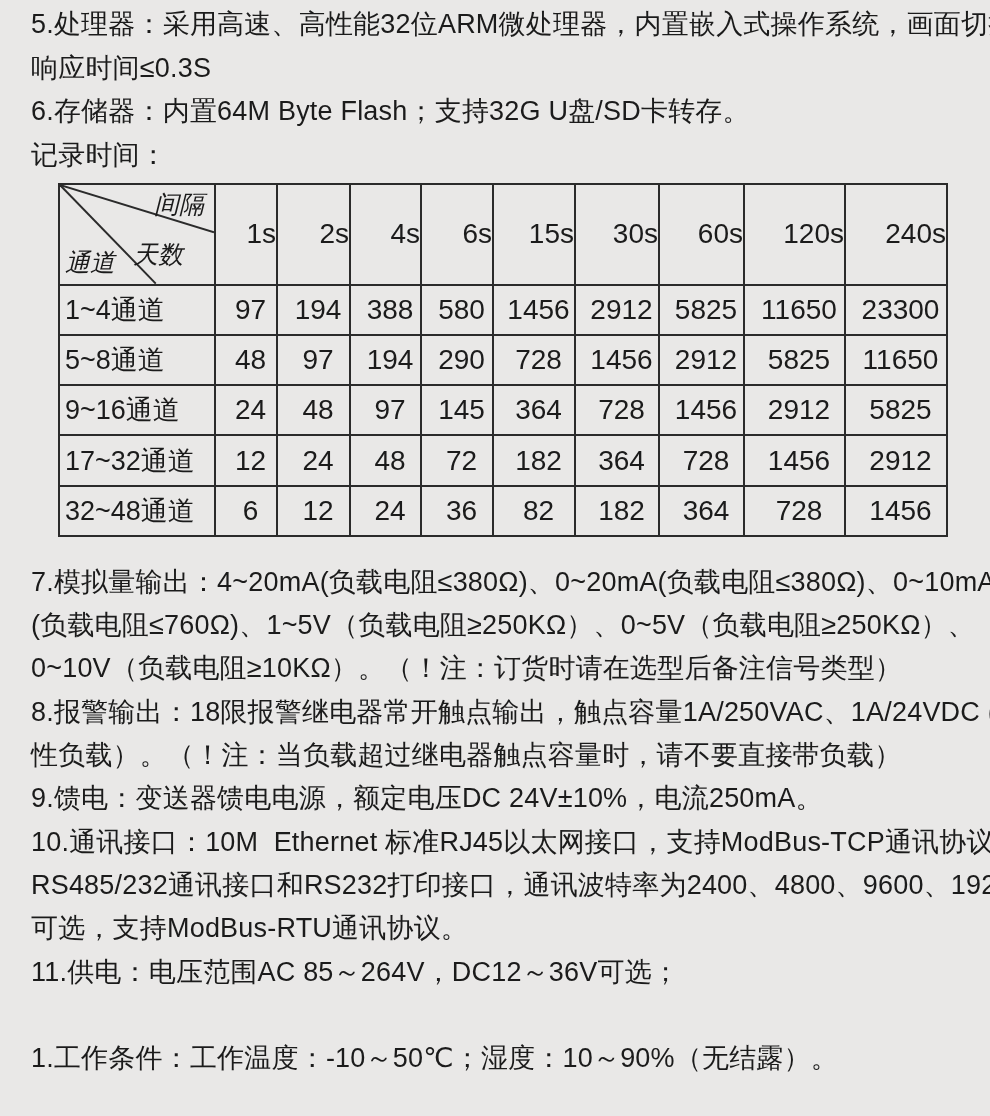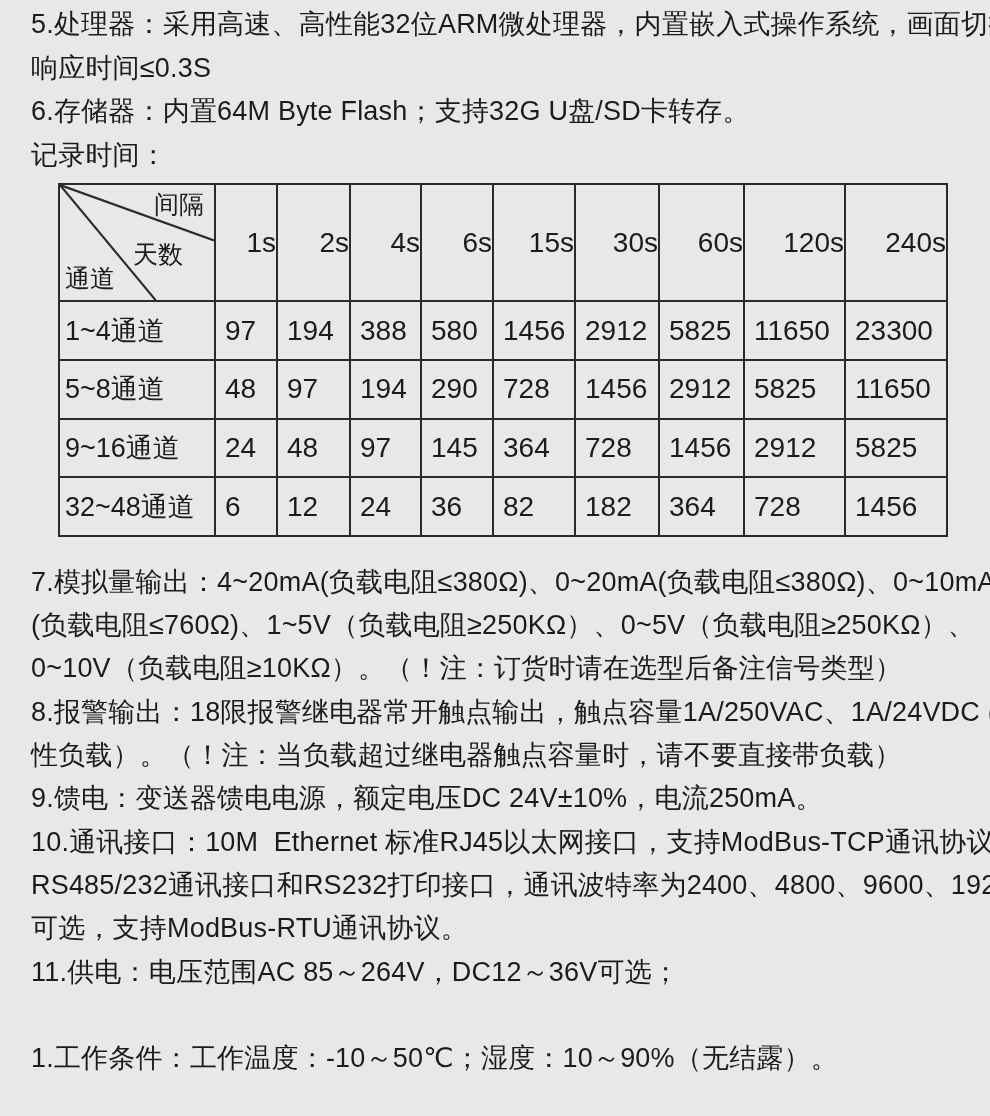--- a/index.html
+++ b/index.html
@@ -42,24 +42,24 @@
     border: 2px solid #2b2b2b;
     font-size: 28px;
     color: #1b1b1b;
     vertical-align: middle;
     overflow: hidden;
   }
   .rt-table tr.head td { height: 100px; }
   .rt-table tr.body td { height: 50px; }
   td.ivl { text-align: right; }
   td.rowlabel { text-align: left; padding-left: 5px; font-size: 27px; white-space: nowrap; }
-  td.num { text-align: left; padding-left: 9px; }
+  td.num { text-align: center; padding-left: 9px; }
 
   
-  td.corner { position: relative; padding: 16px; }
+  td.corner { position: relative; padding: 16px; font-style: italic; }
   .corner-svg { position: absolute; inset: 0; width: 100%; height: 100%; }
   .corner-label { position: absolute; font-size: 25px; line-height: 1; color: #1b1b1b; white-space: nowrap; }
   .lbl-interval { top: 7px; right: 10px; }
   .lbl-days { top: 57px; left: 73px; }
   .lbl-channel { bottom: 9px; left: 5px; }
 </style>
 </head>
 <body>
 
 <div class="page">
@@ -133,20 +133,32 @@
       <td class="num">48</td>
       <td class="num">97</td>
       <td class="num">145</td>
       <td class="num">364</td>
       <td class="num">728</td>
       <td class="num">1456</td>
       <td class="num">2912</td>
       <td class="num">5825</td>
     </tr>
     <tr class="body">
+      <td class="rowlabel">17~32通道</td>
+      <td class="num">12</td>
+      <td class="num">24</td>
+      <td class="num">48</td>
+      <td class="num">72</td>
+      <td class="num">182</td>
+      <td class="num">364</td>
+      <td class="num">728</td>
+      <td class="num">1456</td>
+      <td class="num">2912</td>
+    </tr>
+    <tr class="body">
       <td class="rowlabel">32~48通道</td>
       <td class="num">6</td>
       <td class="num">12</td>
       <td class="num">24</td>
       <td class="num">36</td>
       <td class="num">82</td>
       <td class="num">182</td>
       <td class="num">364</td>
       <td class="num">728</td>
       <td class="num">1456</td>

